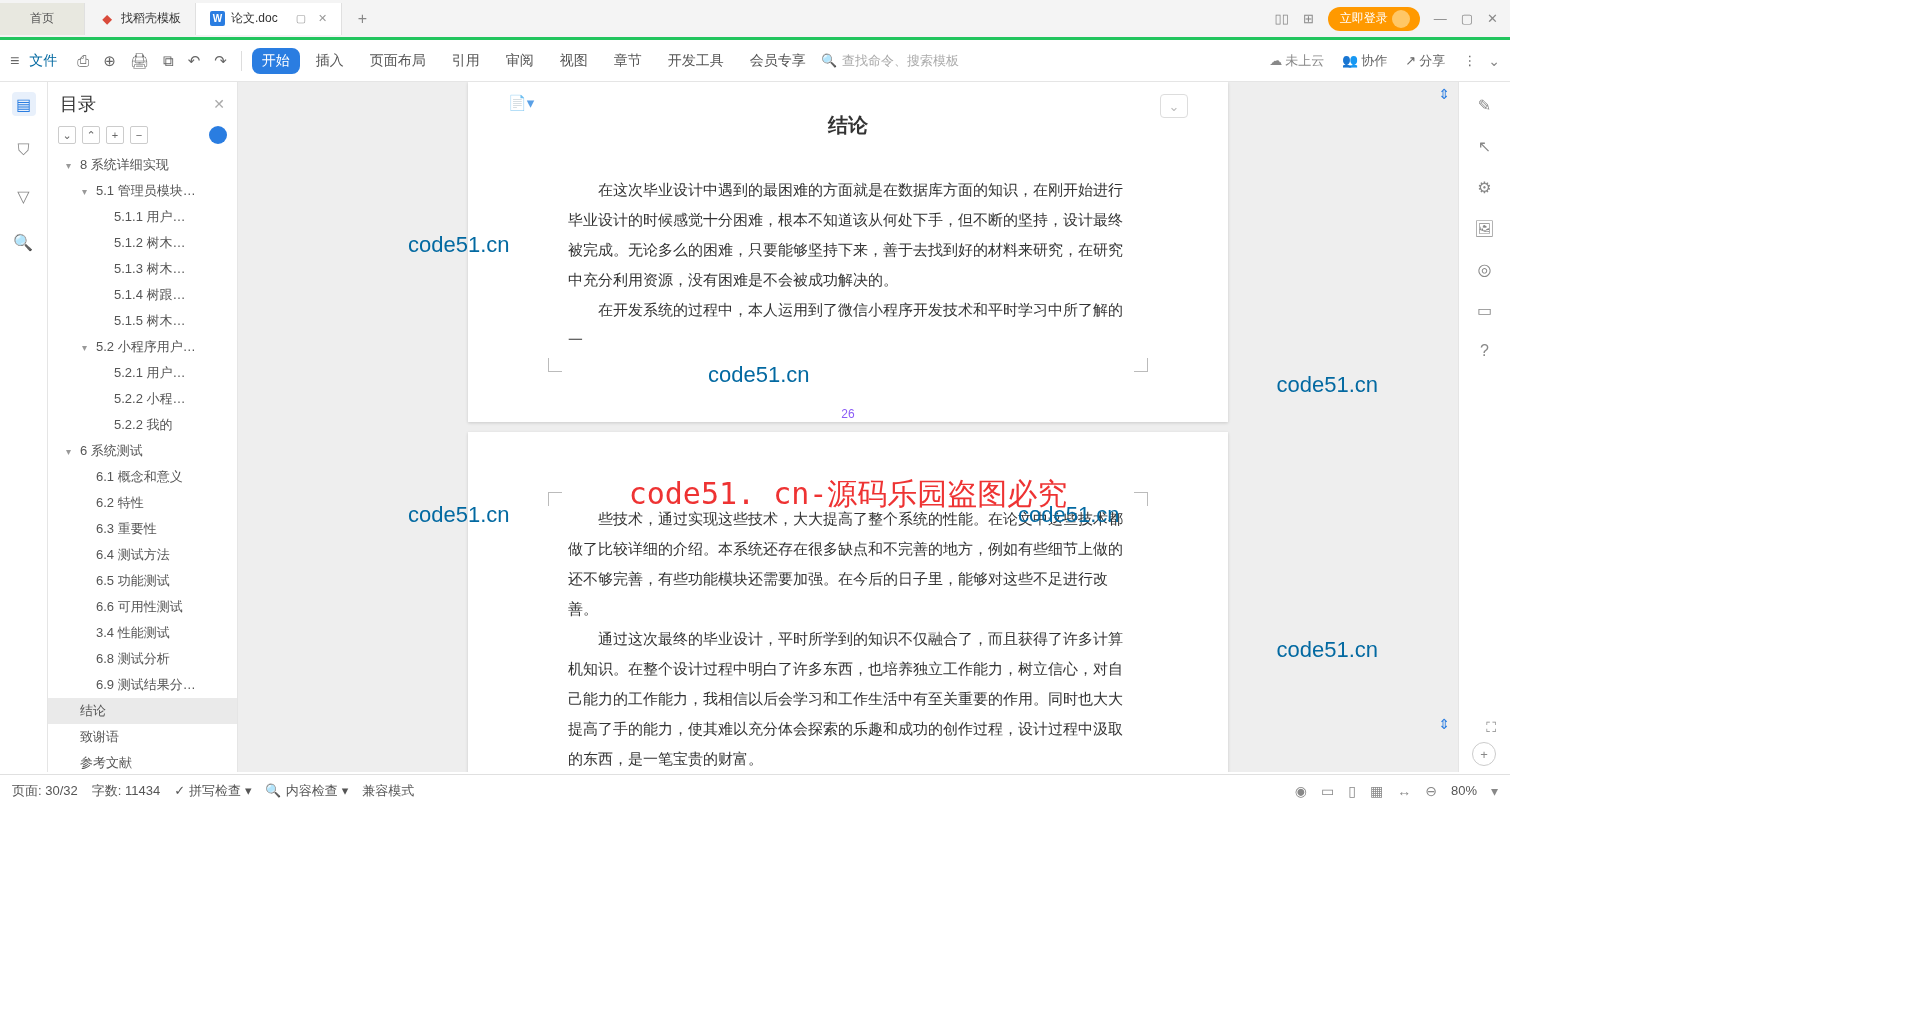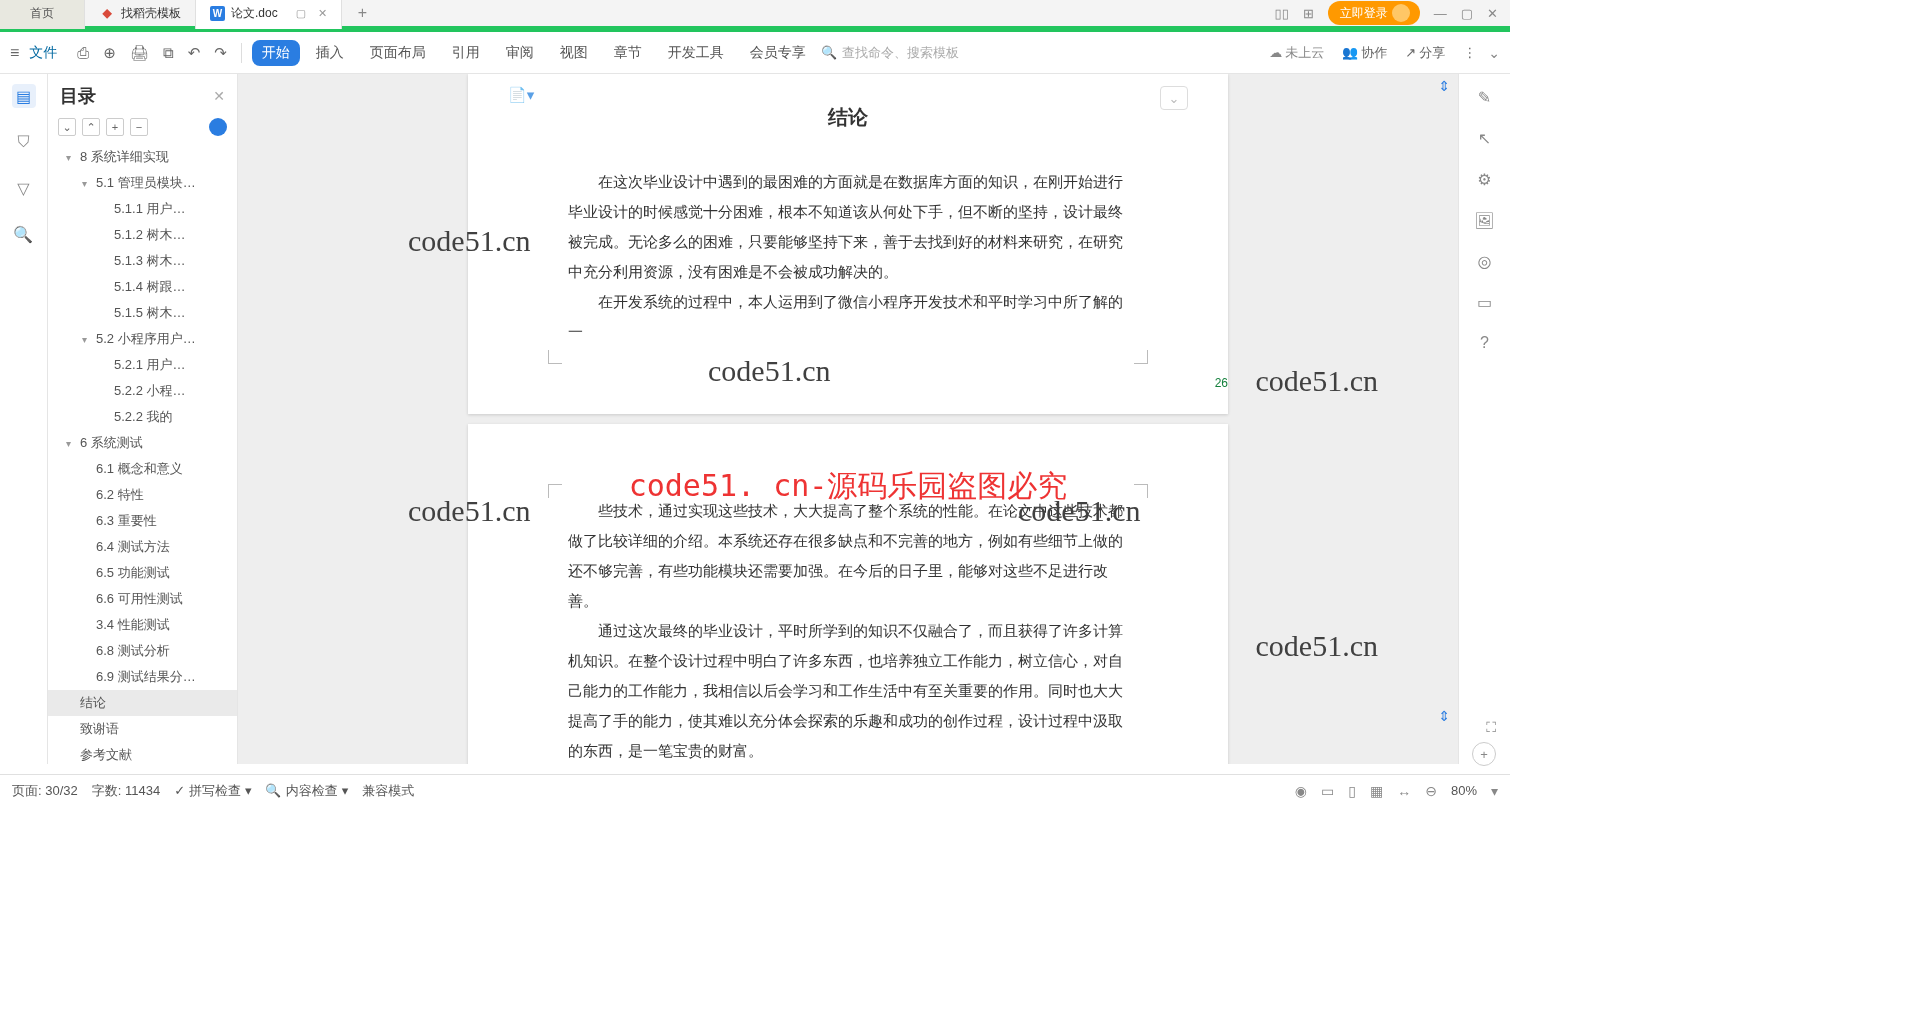--- a/index.html
+++ b/index.html
@@ -1,17 +1,17 @@
 <!DOCTYPE html>
 <html><head>
 <meta charset="utf-8">
 <style>
 *{margin:0;padding:0;box-sizing:border-box;font-family:"Microsoft YaHei","PingFang SC",sans-serif}
 body{background:#fff;color:#333;font-size:13px;overflow:hidden;width:1510px;height:806px;position:relative}
-.titlebar{height:32px;background:#f4f4f4;display:flex;align-items:center;border-bottom:6px solid #22c55e}
+.titlebar{height:40px;background:#f4f4f4;display:flex;align-items:center;border-bottom:3px solid #22c55e}
 .tab{height:32px;padding:0 14px;display:flex;align-items:center;gap:6px;border-right:1px solid #e0e0e0;cursor:pointer;font-size:12px}
 .tab.home{background:#e8e8e0;color:#555;width:85px;justify-content:center}
 .tab .ti{width:16px;height:16px;display:inline-flex;align-items:center;justify-content:center;font-size:12px;font-weight:bold}
 .tab.t1 .ti{color:#d94a3a}
 .tab.t2{background:#fff}
 .tab.t2 .ti{background:#2a7de1;color:#fff;border-radius:2px;font-size:10px;width:15px;height:15px}
 .tab .sp{flex:1}
 .tab .ic{color:#999;font-size:11px;margin-left:6px}
 .tab.add{border:none;width:40px;justify-content:center;color:#888;font-size:16px}
 .titlebar .spacer{flex:1}
@@ -29,42 +29,42 @@
 .rsearch{color:#aaa;font-size:13px;display:flex;align-items:center;gap:4px;margin-right:20px}
 .ract{color:#666;font-size:13px;display:flex;align-items:center;gap:3px;margin:0 6px}
 .ract.cloud{color:#888}
 .chev{color:#888;font-size:14px}
 .main{display:flex;height:690px;background:#f0f0f0}
 .leftrail{width:48px;background:#fff;border-right:1px solid #e5e5e5;display:flex;flex-direction:column;align-items:center;padding-top:10px;gap:22px;color:#888;font-size:16px}
 .leftrail .lr{width:24px;height:24px;display:flex;align-items:center;justify-content:center}
 .leftrail .lr.active{background:#e8f0fb;color:#2a7de1;border-radius:4px}
 .outline{width:190px;background:#fff;border-right:1px solid #e5e5e5;display:flex;flex-direction:column}
 .ohdr{padding:10px 12px 6px;display:flex;justify-content:space-between;align-items:center}
-.ohdr h2{font-size:18px;font-weight:bold;color:#333}
+.ohdr h2{font-size:18px;font-weight:normal;color:#333}
 .ohdr .cl{color:#aaa;font-size:14px}
 .otools{padding:4px 10px 8px;display:flex;gap:6px;align-items:center}
 .otools .ot{width:18px;height:18px;border:1px solid #ccc;display:flex;align-items:center;justify-content:center;font-size:11px;color:#666;border-radius:2px}
 .otools .sync{margin-left:auto;width:18px;height:18px;border-radius:50%;background:#2a7de1}
 .olist{flex:1;overflow-y:auto;font-size:13px;color:#555;padding-bottom:8px}
 .oi{padding:4px 8px 4px 12px;white-space:nowrap;overflow:hidden;text-overflow:ellipsis;cursor:pointer;display:flex;align-items:center;gap:4px}
 .oi.sel{background:#eaeaea}
 .oi .tw{color:#999;font-size:10px;width:10px;display:inline-block}
 .oi.d1{padding-left:18px}
 .oi.d2{padding-left:34px}
 .oi.d3{padding-left:52px}
 .docarea{flex:1;background:#eee;position:relative;overflow:hidden}
 .page{background:#fff;margin:0 auto;width:760px;position:relative;box-shadow:0 1px 3px rgba(0,0,0,.15)}
 .p1{height:340px;padding:30px 100px 20px}
 .p1 h3{text-align:center;font-size:20px;font-weight:bold;margin-bottom:36px}
 .p1 p{font-size:15px;line-height:2.0;text-indent:2em;color:#333}
-.pnum{text-align:right;font-size:12px;color:#15803d;position:absolute;bottom:24px;left:0;right:0}
+.pnum{text-align:center;font-size:12px;color:#8b5cf6;position:absolute;bottom:1px;left:0;right:0}
 .gap{height:10px}
 .p2{height:360px;padding:72px 100px 20px}
 .p2 p{font-size:15px;line-height:2.0;text-indent:2em;color:#333}
-.wm{position:absolute;color:#404040;font-size:30px;pointer-events:none;font-family:Liberation Serif, serif}
+.wm{position:absolute;color:#0369a1;font-size:22px;pointer-events:none;font-family:Liberation Sans, sans-serif}
 .wmred{position:absolute;left:0;right:0;text-align:center;top:392px;font-size:30px;color:#e33;font-family:"SimHei",monospace;pointer-events:none}
 .corner{position:absolute;width:14px;height:14px;border:1px solid #bbb}
 .c-tl{border-right:none;border-bottom:none}
 .c-tr{border-left:none;border-bottom:none}
 .c-bl{border-right:none;border-top:none}
 .c-br{border-left:none;border-top:none}
 .rrail{width:52px;background:#fff;border-left:1px solid #e5e5e5;display:flex;flex-direction:column;align-items:center;padding-top:14px;gap:22px;color:#888;font-size:16px}
 .docbadge{position:absolute;top:12px;left:40px;font-size:15px;color:#5aa0e6}
 .docbadger{position:absolute;top:12px;right:40px;width:28px;height:24px;border:1px solid #ddd;border-radius:4px;display:flex;align-items:center;justify-content:center;color:#bbb;font-size:13px}
 .rulertop{position:absolute;right:8px;top:4px;font-size:14px;color:#2a7de1}

